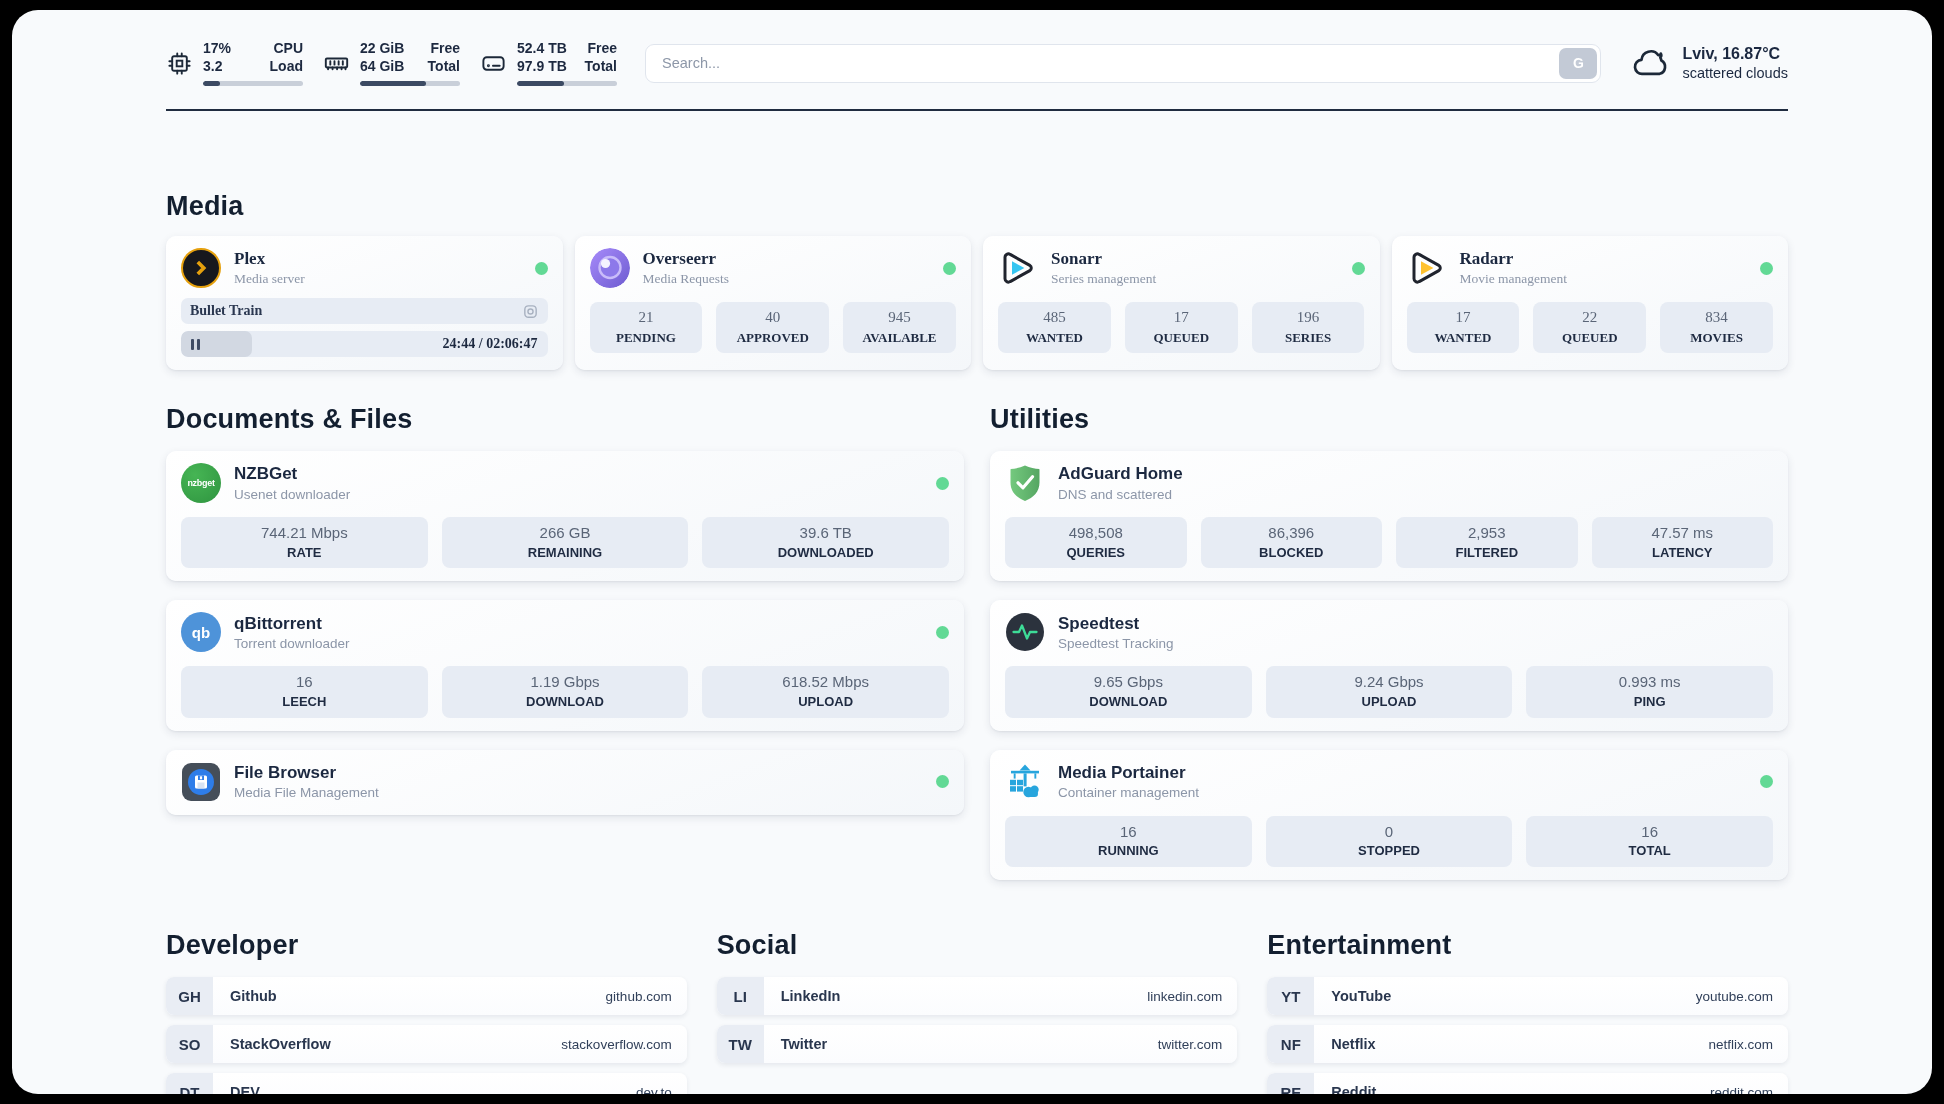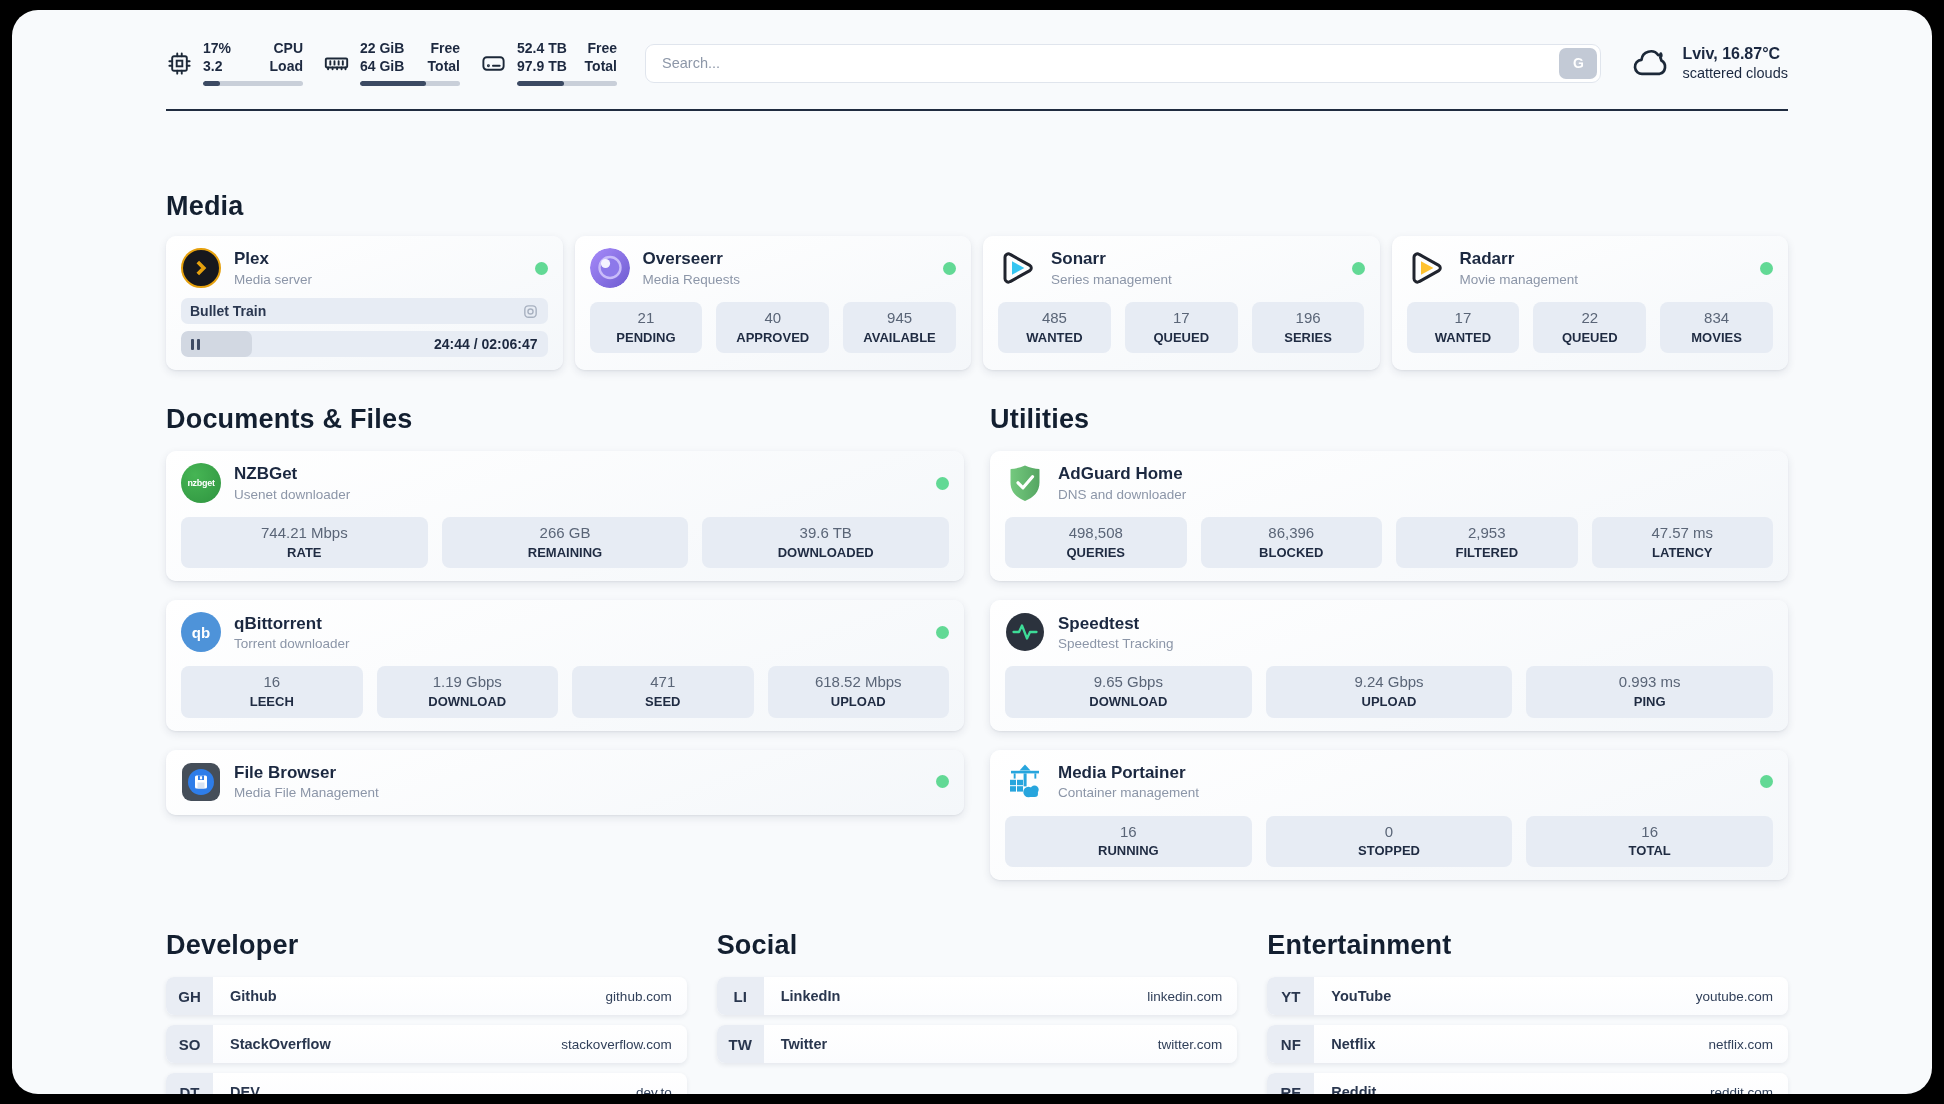--- a/index.html
+++ b/index.html
@@ -24,21 +24,21 @@
   .gbtn { position:absolute; right:4px; top:4px; width:38px; height:31px; border:none; border-radius:7px; background:#c3cad6; color:#fff; font-size:14px; font-weight:700; cursor:pointer; }
   .weather { display:flex; align-items:center; gap:11px; }
   .weather svg { width:40px; height:40px; }
   .wloc { font-size:16px; font-weight:600; color:#1b2840; }
   .wcond { font-size:14.5px; color:#1b2840; margin-top:2px; }
   .divider { height:2px; background:#202c40; margin-top:21px; }
 
   
   .sec-title { font-size:27px; font-weight:700; color:#131f30; letter-spacing:.2px; }
   .media-title { margin-top:80px; margin-bottom:14px; }
-  .media-grid { display:grid; grid-template-columns:repeat(4,1fr); gap:12px; }
+  .media-grid { display:grid; grid-template-columns:repeat(4,1fr); gap:12px;font-family:Liberation Serif, serif; }
   .twocol { display:grid; grid-template-columns:1fr 1fr; gap:26px; margin-top:34px; }
   .col-title { margin-bottom:16px; }
   .cardstack { display:flex; flex-direction:column; gap:19px; }
   .bottom { display:grid; grid-template-columns:1fr 1fr 1fr; gap:30px; margin-top:50px; padding-bottom:40px; }
   .bottom .sec-title { margin-bottom:16px; }
 
   
   .card { background:linear-gradient(160deg,#ffffff 0%,#f4f7fa 100%); border-radius:10px; box-shadow:0 3px 8px rgba(25,40,70,.10),0 1px 2px rgba(25,40,70,.06); padding:12px 15px 13px; cursor:pointer; }
   .app-head { display:flex; align-items:center; gap:13px; }
   .appicon { width:40px; height:40px; border-radius:50%; display:flex; align-items:center; justify-content:center; flex:0 0 auto; overflow:hidden; }
@@ -328,24 +328,20 @@
           <div class="stats">
             <div class="stat">
                     <div class="stat-v">16</div>
                     <div class="stat-l">LEECH</div>
                   </div>
             <div class="stat">
                     <div class="stat-v">1.19 Gbps</div>
                     <div class="stat-l">DOWNLOAD</div>
                   </div>
             <div class="stat">
-                    <div class="stat-v">471</div>
-                    <div class="stat-l">SEED</div>
-                  </div>
-            <div class="stat">
                     <div class="stat-v">618.52 Mbps</div>
                     <div class="stat-l">UPLOAD</div>
                   </div>
           </div>
         </div>
 
         <div class="card">
           <div class="app-head">
             <span class="appicon sq">
               <svg viewBox="0 0 40 40">
@@ -380,21 +376,21 @@
                           <stop offset="0" stop-color="#74c97e"></stop>
                           <stop offset="1" stop-color="#55a662"></stop>
                         </linearGradient>
                       </defs>
                 <path d="M20 2.5 C24.8 4.8 30 5.8 34.5 6 V19.5 C34.5 28.8 28.6 34.6 20 38 C11.4 34.6 5.5 28.8 5.5 19.5 V6 C10 5.8 15.2 4.8 20 2.5 Z" fill="url(#agg)"></path>
                 <path d="M13 19.8 L18 24.8 L27.5 13.8" stroke="#fff" stroke-width="3.2" fill="none" stroke-linecap="round" stroke-linejoin="round"></path>
               </svg>
             </span>
             <div class="app-meta">
               <div class="app-name">AdGuard Home</div>
-              <div class="app-sub">DNS and downloader</div>
+              <div class="app-sub">DNS and scattered</div>
             </div>
           </div>
           <div class="stats">
             <div class="stat">
                     <div class="stat-v">498,508</div>
                     <div class="stat-l">QUERIES</div>
                   </div>
             <div class="stat">
                     <div class="stat-v">86,396</div>
                     <div class="stat-l">BLOCKED</div>

